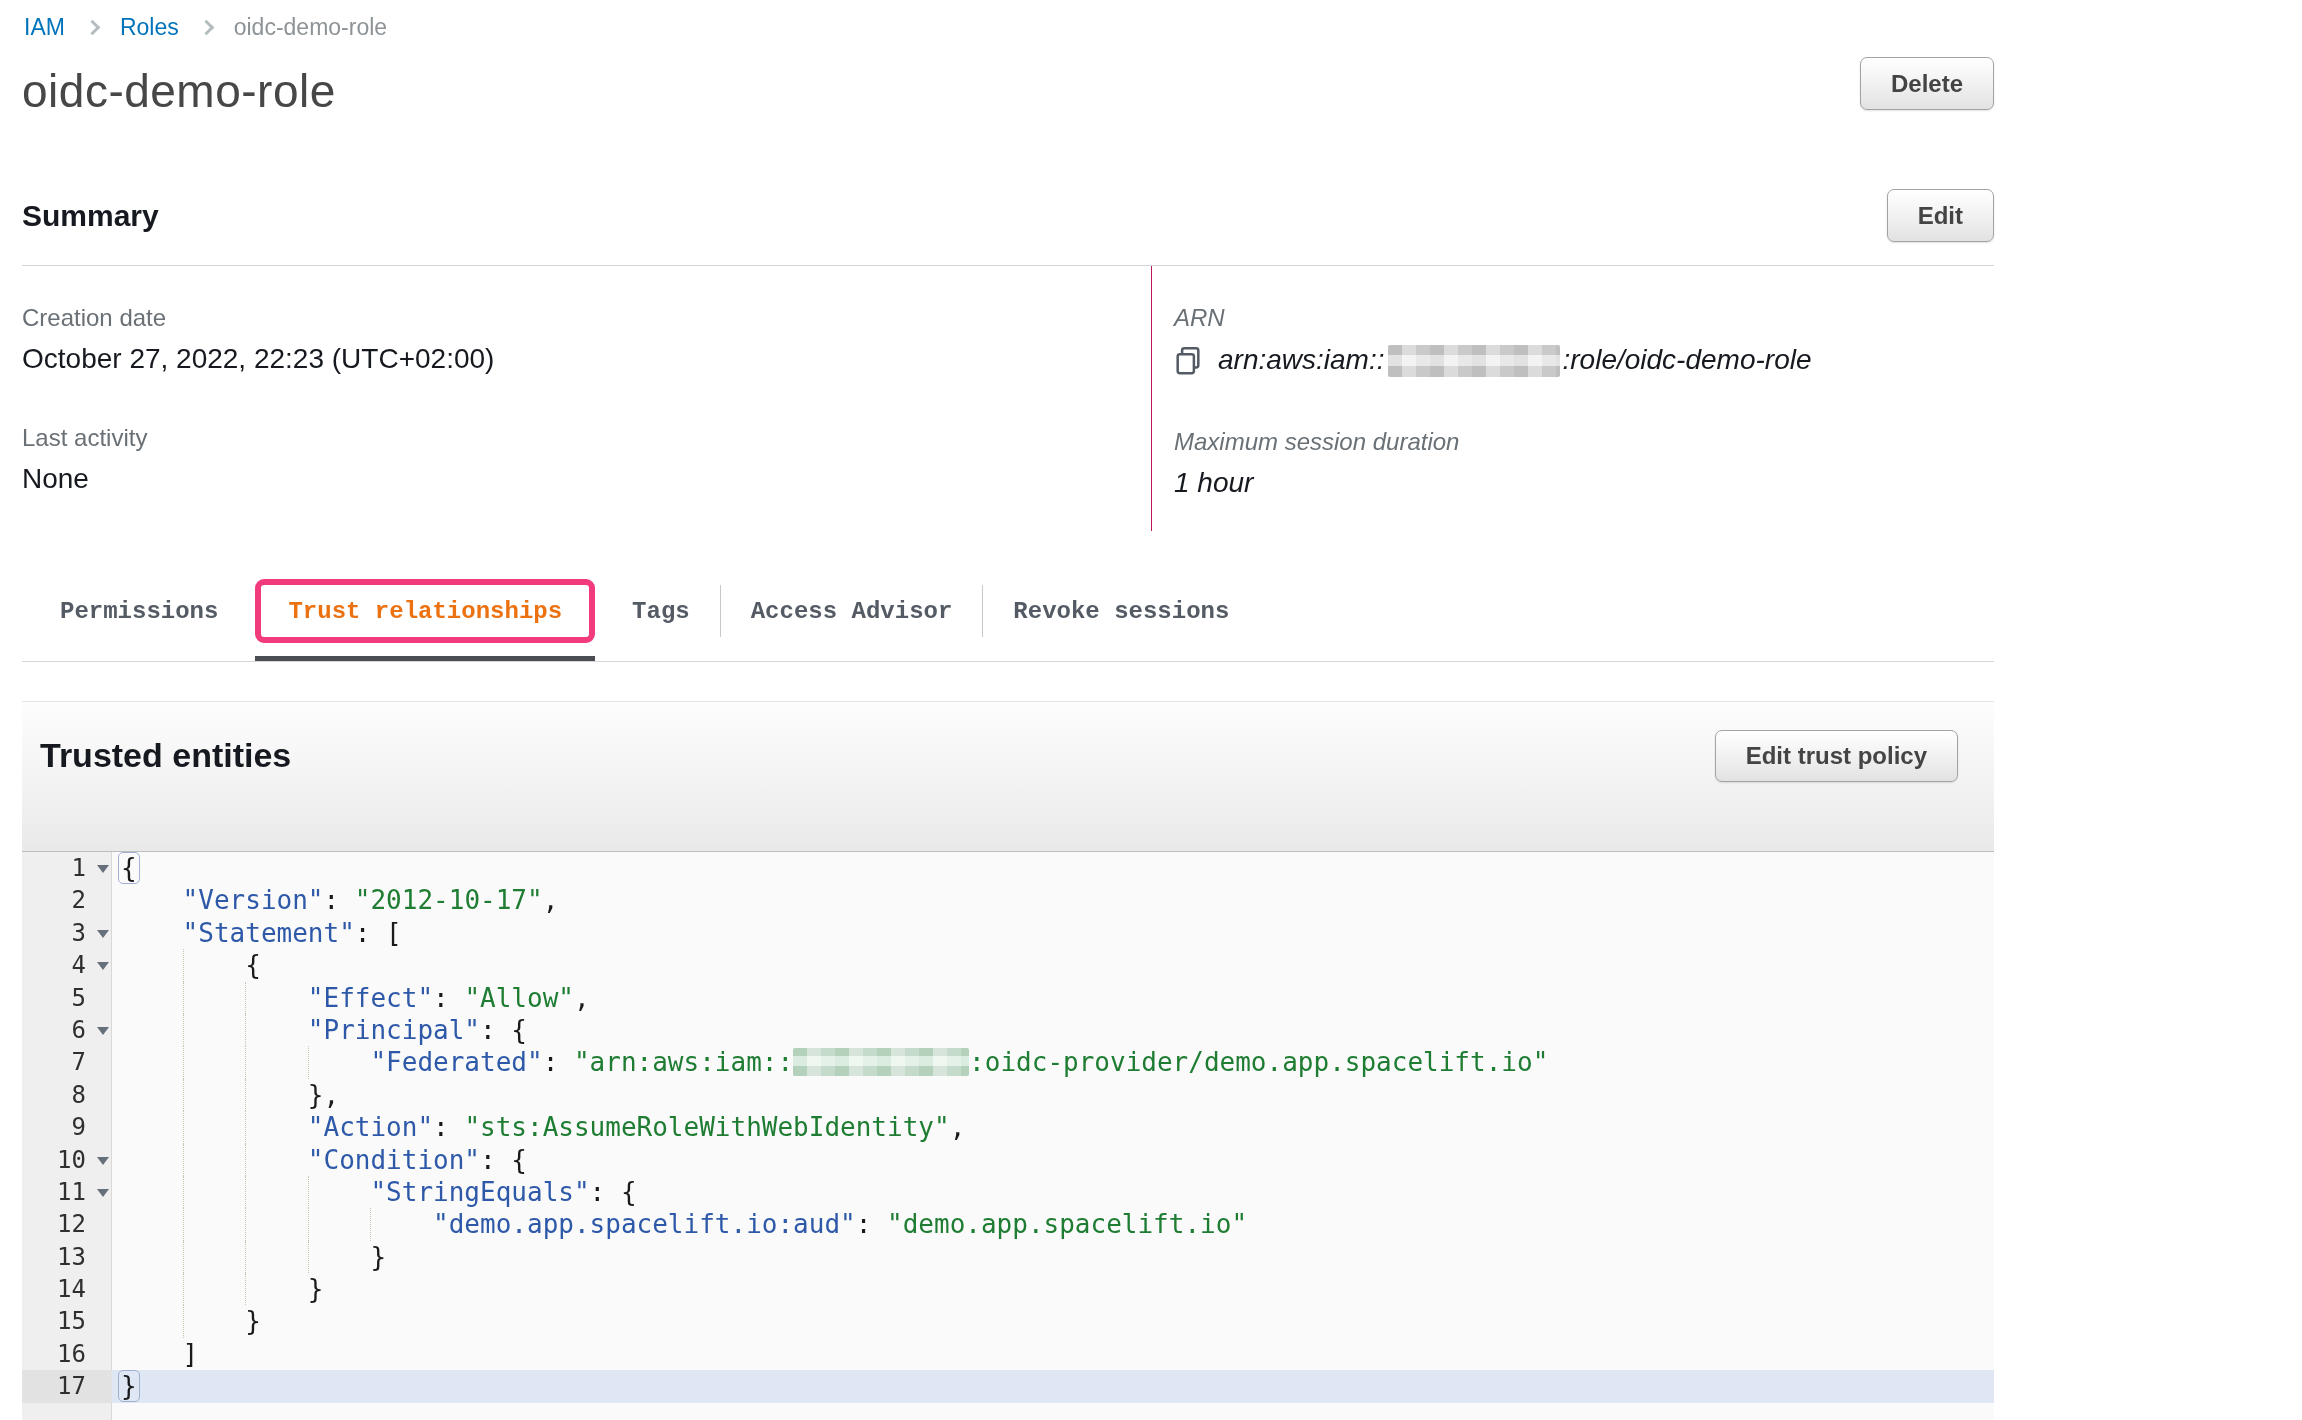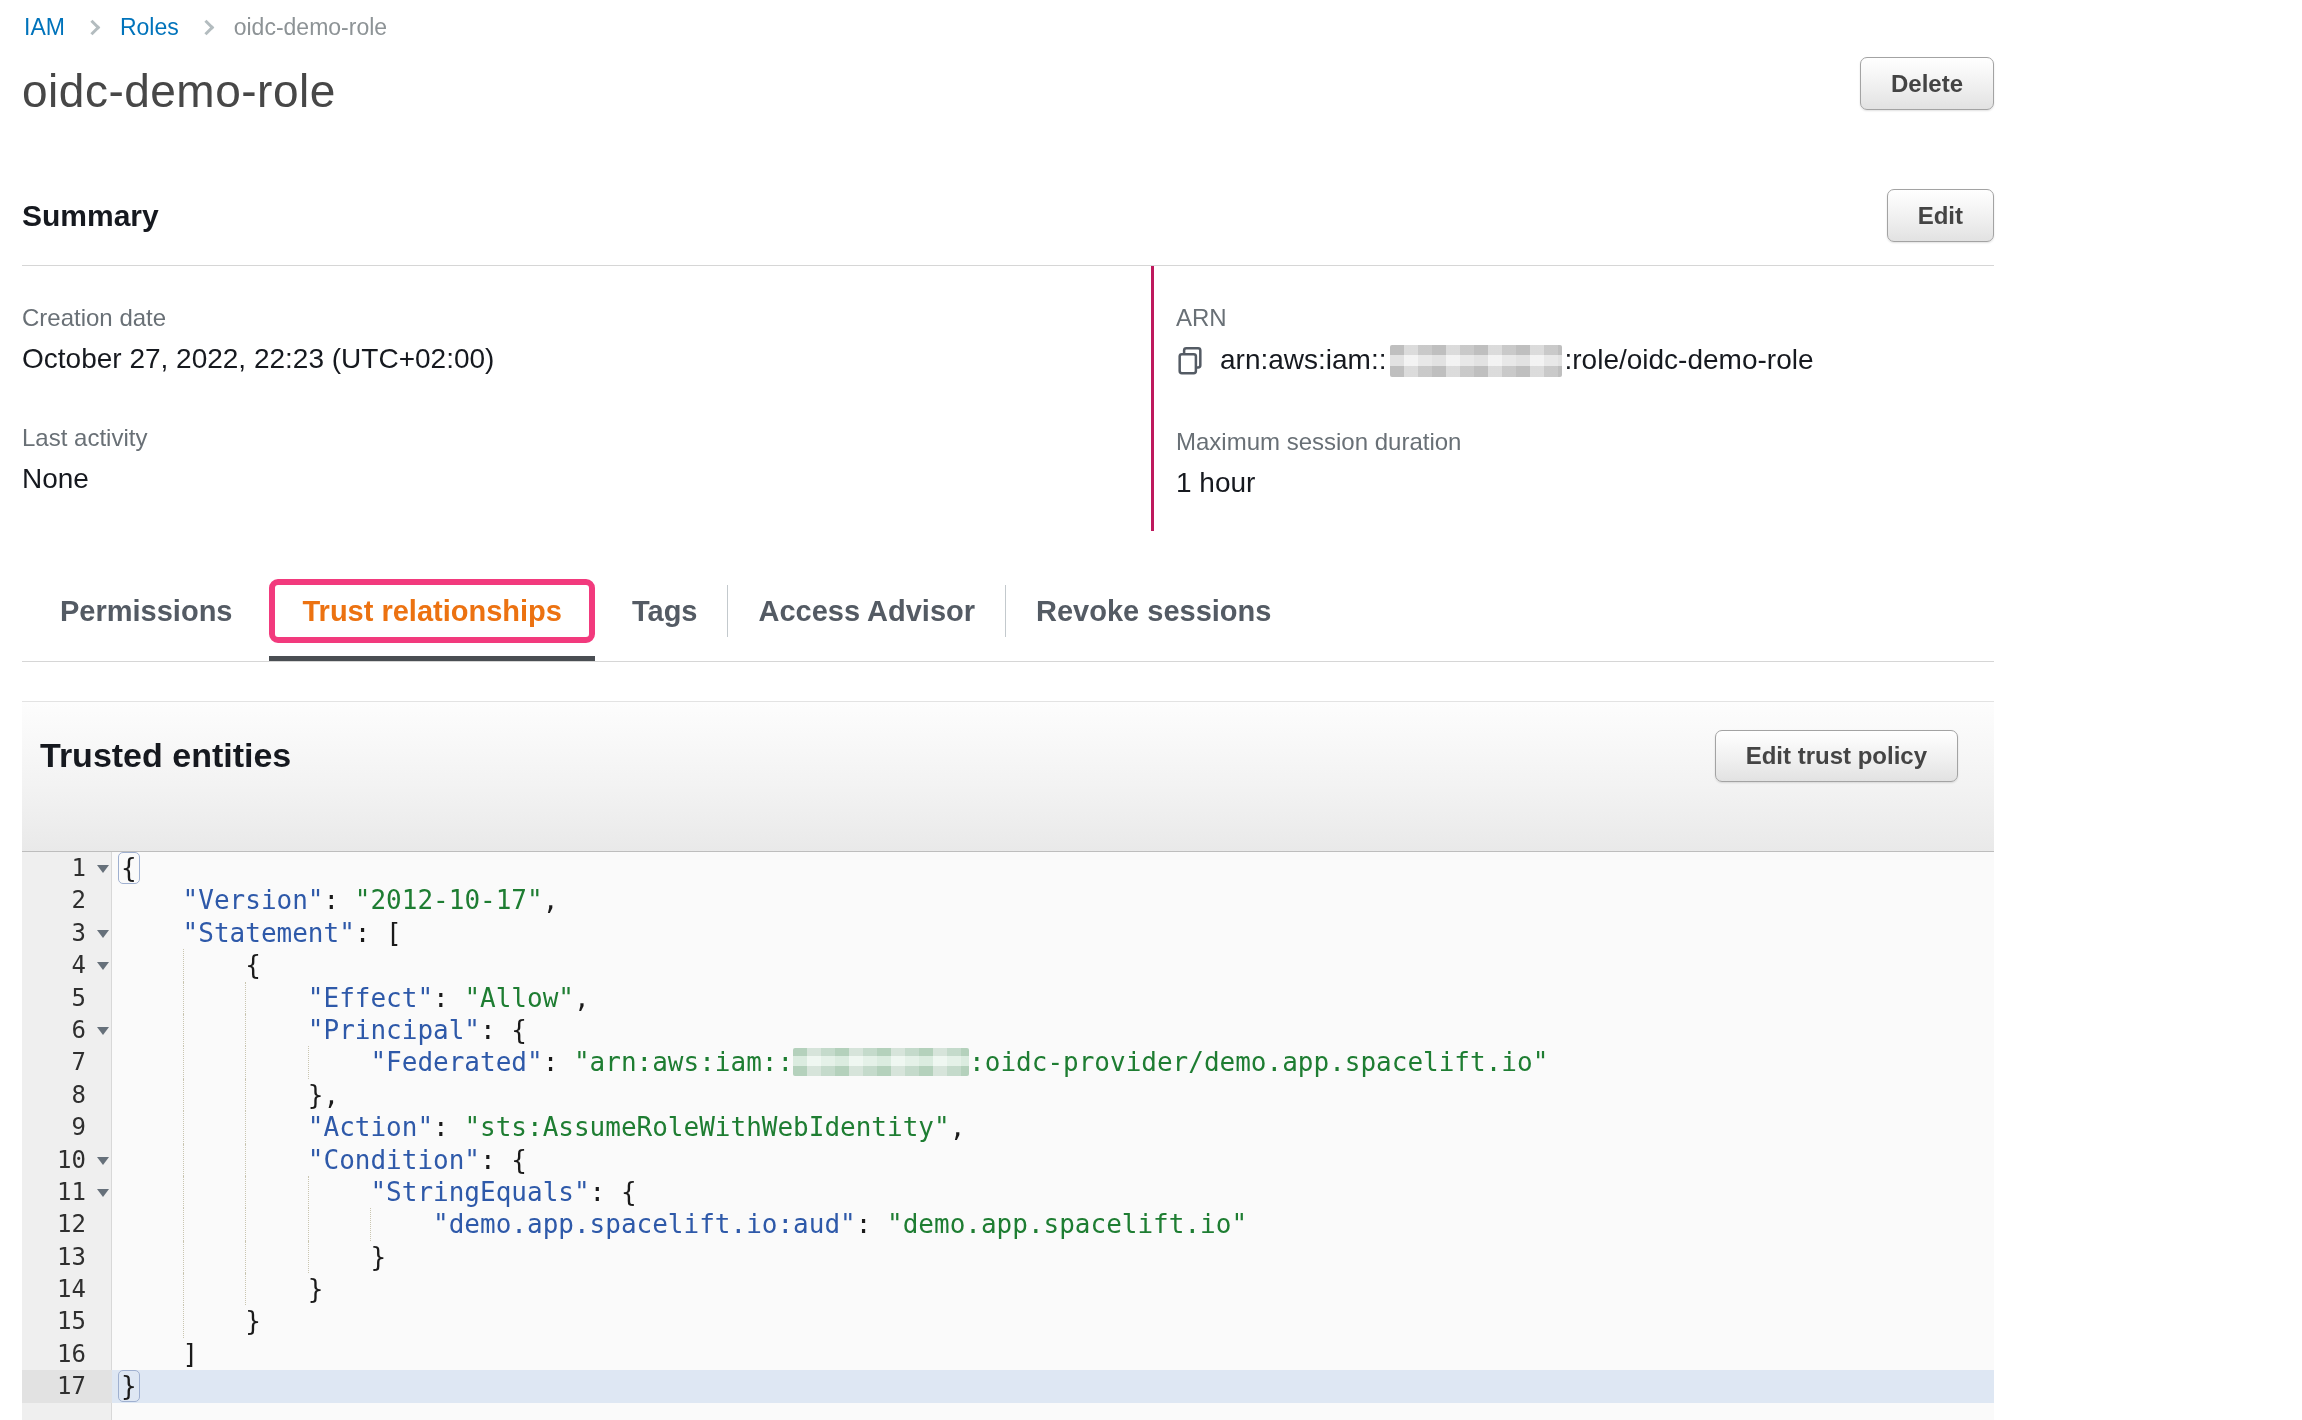--- a/index.html
+++ b/index.html
@@ -45,21 +45,21 @@
   }
 
   
   .section-row { display:flex; justify-content: space-between; align-items: center; margin-top: 72px; }
   h2.summary-h { font-size: 30px; font-weight: 700; color: #16191f; }
   .rule { border: none; border-top: 1px solid #d6d6d6; margin-top: 23px; }
 
   .summary-grid { display: flex; }
   .summary-col { padding: 39px 0 34px 0; }
   .summary-col.left { width: 1129px; }
-  .summary-col.right { flex: 1; border-left: 3px solid #be185d; padding-left: 22px; }
+  .summary-col.right { flex: 1; border-left: 1px solid #be185d; padding-left: 22px; font-style: italic; }
   .field + .field { margin-top: 52px; }
   .field .label { font-size: 24px; color: #697076; line-height: 26px; }
   .field .value { font-size: 28px; color: #16191f; line-height: 28px; margin-top: 14px; }
   .arn-line { display: flex; align-items: center; }
   .copy-btn { background: none; border: none; cursor: pointer; padding: 0; margin-right: 16px; display: inline-flex; }
   .redact {
     display: inline-block; width: 172px; height: 32px; vertical-align: -8px;
     margin: 0 3px; border-radius: 2px;
     background-image:
       repeating-linear-gradient(0deg, rgba(0,0,0,0.06) 0 11px, rgba(255,255,255,0.45) 11px 22px),
@@ -69,22 +69,22 @@
   
   .tabs {
     display: flex; align-items: center;
     height: 101px; margin-top: 30px;
     border-bottom: 1px solid #d6d6d6;
   }
   .tab {
     position: relative;
     display: flex; align-items: center; height: 100%;
     padding: 0 28px;
-    font-size: 29px; font-weight: 700; color: #545b64;
-    cursor: pointer; white-space: nowrap;
+    font-size: 24px; font-weight: 700; color: #545b64;
+    cursor: pointer; white-space: nowrap; font-family: Liberation Mono, monospace;
   }
   .tab:first-child { padding-left: 38px; }
   .tab.active {
     color: #ec7211;
     height: 64px;
     border: 6px solid #f23a7d; border-radius: 9px;
     margin: 0 9px; padding: 0 27px;
   }
   .tab.active::after {
     content: ""; position: absolute; left: -6px; right: -6px; bottom: -24px;

